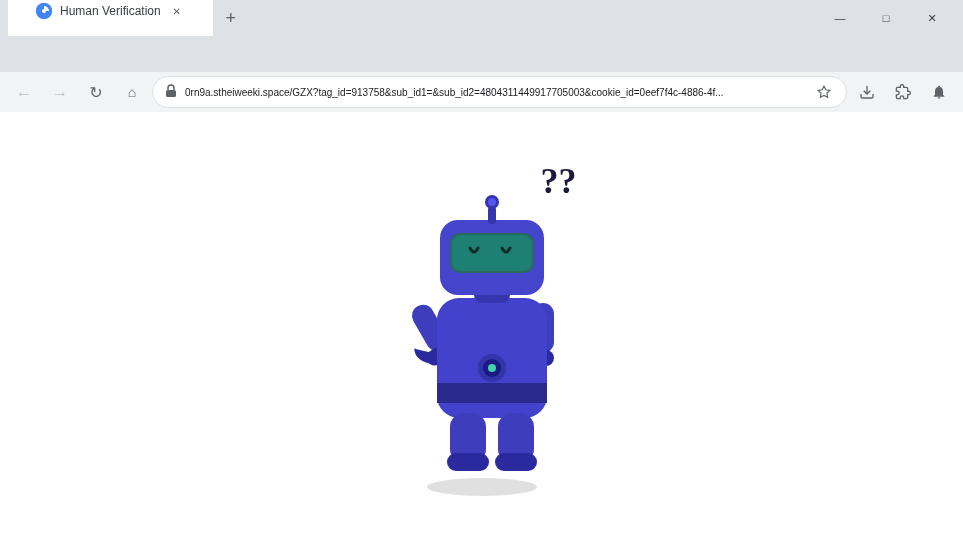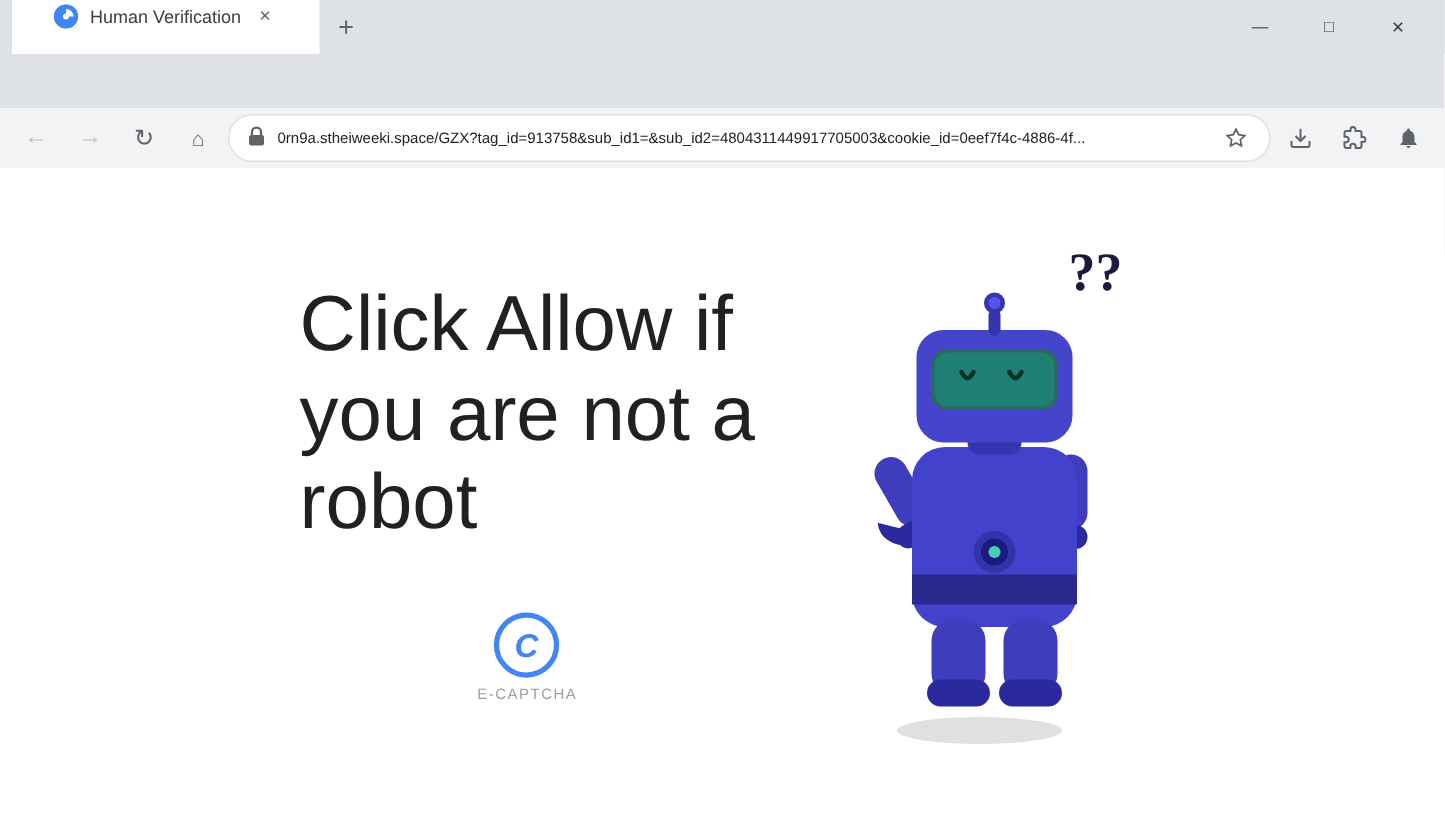--- a/index.html
+++ b/index.html
@@ -132,37 +132,20 @@
             <path d="M12 22c1.1 0 2-.9 2-2h-4c0 1.1.9 2 2 2zm6-6v-5c0-3.07-1.64-5.64-4.5-6.32V4c0-.83-.67-1.5-1.5-1.5s-1.5.67-1.5 1.5v.68C7.63 5.36 6 7.92 6 11v5l-2 2v1h16v-1l-2-2z"></path>
           </svg>
       </div>
 
     </div>
   </div>
 
   <div class="page-content">
     <div class="content-area">
 
-      <div class="text-section">
-        <div class="main-heading">
-          <div>Click Allow if</div>
-          <div>you are not a</div>
-          <div>robot</div>
-        </div>
-
-        <div class="ecaptcha">
-          <div style="display:flex;align-items:center;justify-content:center;width:48px;height:48px;">
-            <svg width="48" height="48" viewBox="0 0 48 48">
-              <circle cx="24" cy="24" r="20" fill="none" stroke="#4285f4" stroke-width="3.5"></circle>
-              <text x="16" y="32" font-size="22" font-weight="bold" font-style="italic" fill="#4285f4" font-family="Arial">C</text>
-            </svg>
-          </div>
-          <span class="ecaptcha-label">E-CAPTCHA</span>
-        </div>
-      </div>
 
       <div class="robot-section">
         <div class="robot-container">
 
           <div class="question-marks" style="position:absolute;top:5px;right:5px;font-size:36px;font-weight:900;color:#1a1a3e;font-family:Georgia,serif;">??</div>
 
           <svg width="200" height="320" viewBox="0 0 200 320" style="position:absolute;top:10px;left:10px;">
 
             <g transform="translate(15,130) rotate(-30,30,20)">
               <rect x="8" y="0" width="22" height="50" rx="11" fill="#3d3dbd"></rect>

